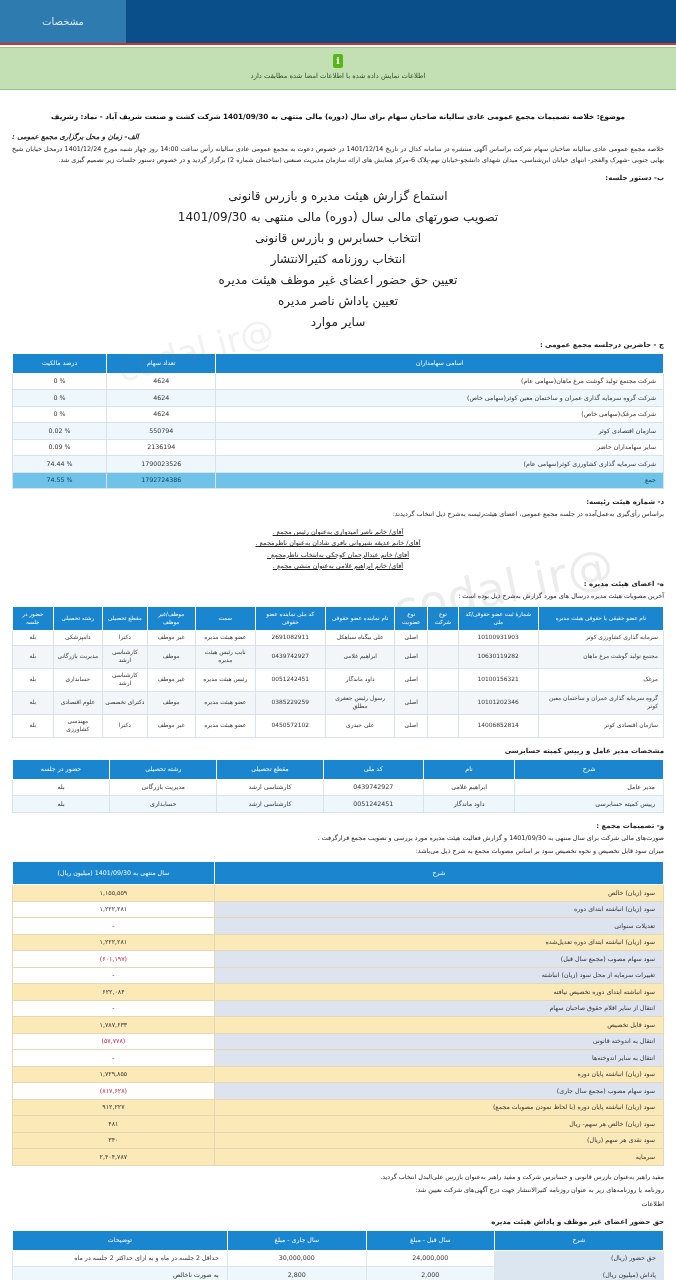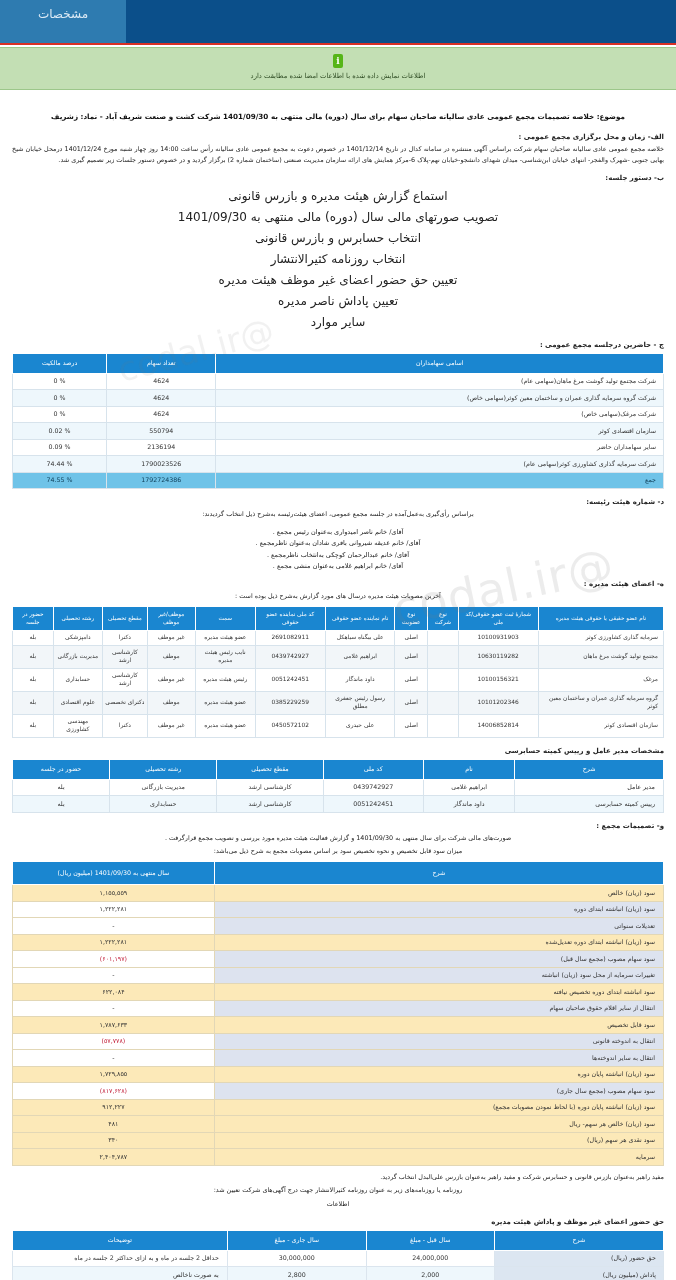--- a/index.html
+++ b/index.html
@@ -13,50 +13,50 @@
     position:relative; overflow:hidden;
   }
 
   
   .topbar { position:relative; height:43px; background:#0b4f8a; }
   .tab-strip { position:absolute; top:0; left:0; height:43px; width:126px; }
   .tab {
     position:absolute; top:0; left:0; width:126px; height:43px;
     background:#2e7bb0; color:#dceaf5;
     display:flex; align-items:flex-start; justify-content:center;
-    padding-top:7px; font-size:12px; letter-spacing:.2px;
+    padding-top:16px; font-size:10px; letter-spacing:.2px;
   }
   .redline { height:2px; background:#d93025; }
   .thinwhite { height:2px; background:#ffffff; }
 
   
   .banner {
     background:#c3dfb4; border-top:1px solid #9cc78a; border-bottom:1px solid #9cc78a;
     padding:6px 0 9px; text-align:center; color:#2d4a22; font-size:6.8px;
   }
   .banner .ico {
     display:block; margin:0 auto 4px; width:10px; height:14px;
     background:#56b518; border-radius:2px; color:#fff;
     font-size:9px; line-height:14px; font-weight:bold; font-family:"DejaVu Serif",serif;
   }
 
   
   .doc { padding:14px 12px 6px; }
   .subject { text-align:center; font-weight:bold; font-size:7.2px; margin:8px 0 12px; color:#111; }
 
   .sec-head { font-weight:bold; font-size:7px; margin:9px 0 3px; text-align:right; }
-  .sec-head.centered { text-align:right; }
+  .sec-head.centered { text-align:left;font-style:italic; }
   .para { font-size:6.4px; line-height:1.65; text-align:justify; margin:0 0 3px; }
   .para.center { text-align:right; }
-  .para.right { text-align:center; }
+  .para.right { text-align:right; }
 
   .agenda { list-style:none; margin:3px 0 0; padding:0; }
   .agenda li { text-align:center; font-size:12px; padding:3.5px 0; }
 
-  .presidium { margin:7px 0 4px; padding:0 0 0 0; }
+  .presidium { margin:7px 0 4px; padding:0 0 0 0;text-decoration:underline; }
   .presidium div { text-align:center; font-size:6.5px; padding:1.6px 0; }
 
   
   table { width:100%; border-collapse:collapse; margin:4px 0 6px; font-size:6.3px; }
   thead th {
     background:#1a86d0; color:#fff; font-weight:normal;
     border:1px solid #ffffff; padding:5px 3px; text-align:center; line-height:1.35;
   }
   tbody td {
     border:1px solid #d7e3ec; padding:3.5px 4px; text-align:center; color:#333; line-height:1.35;

